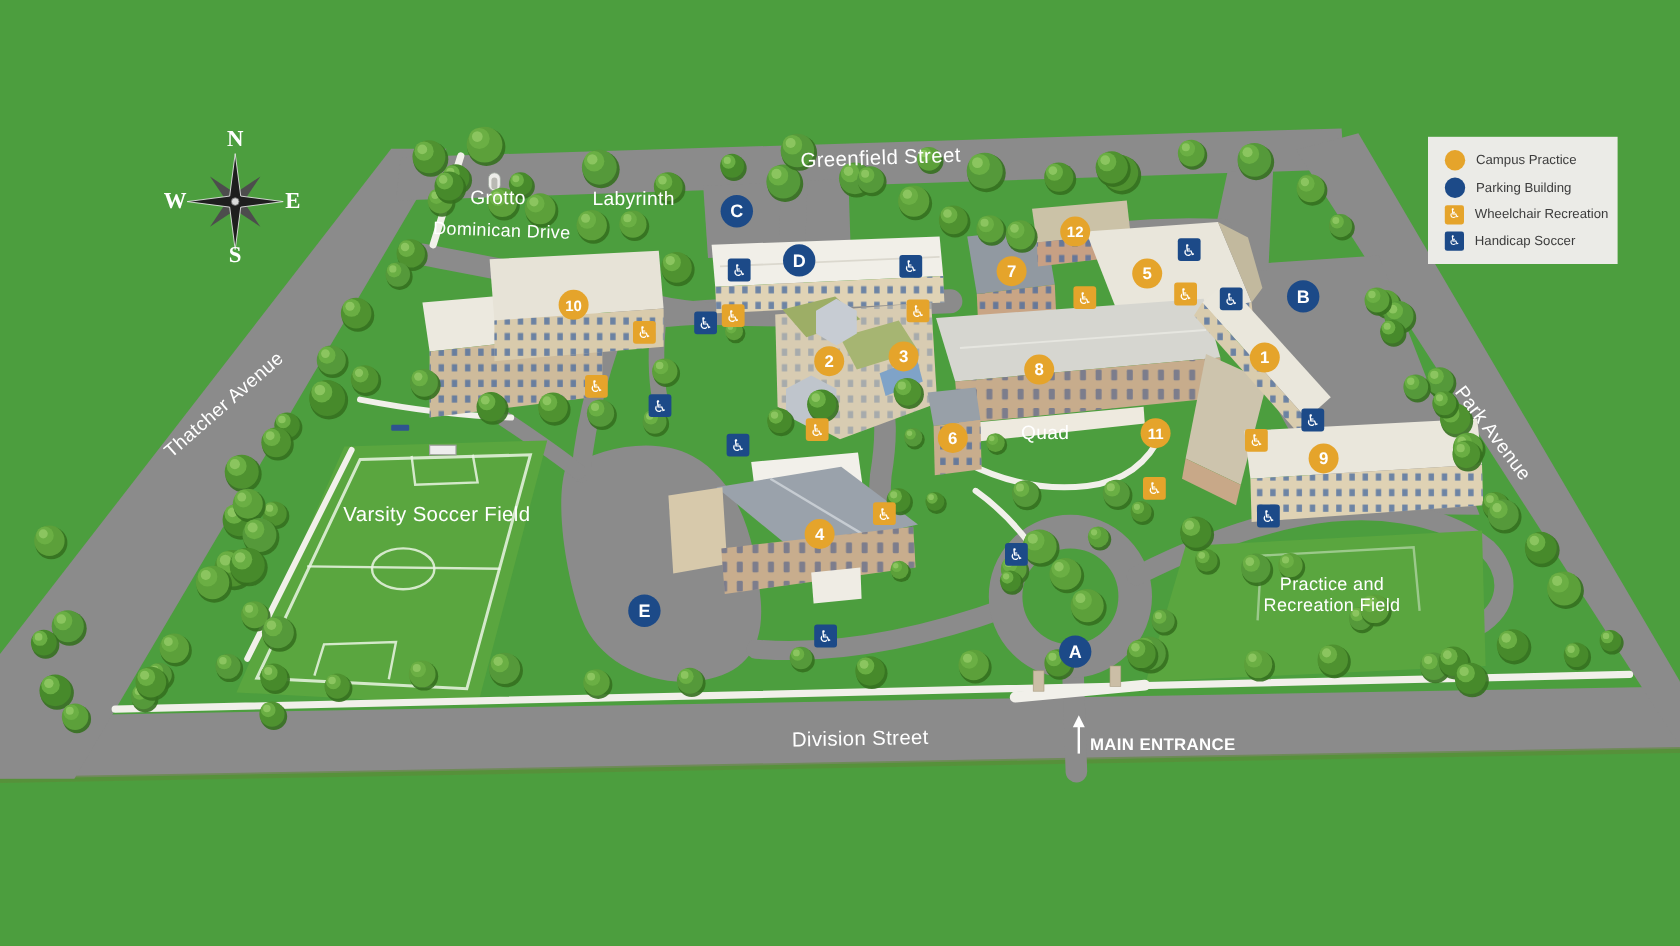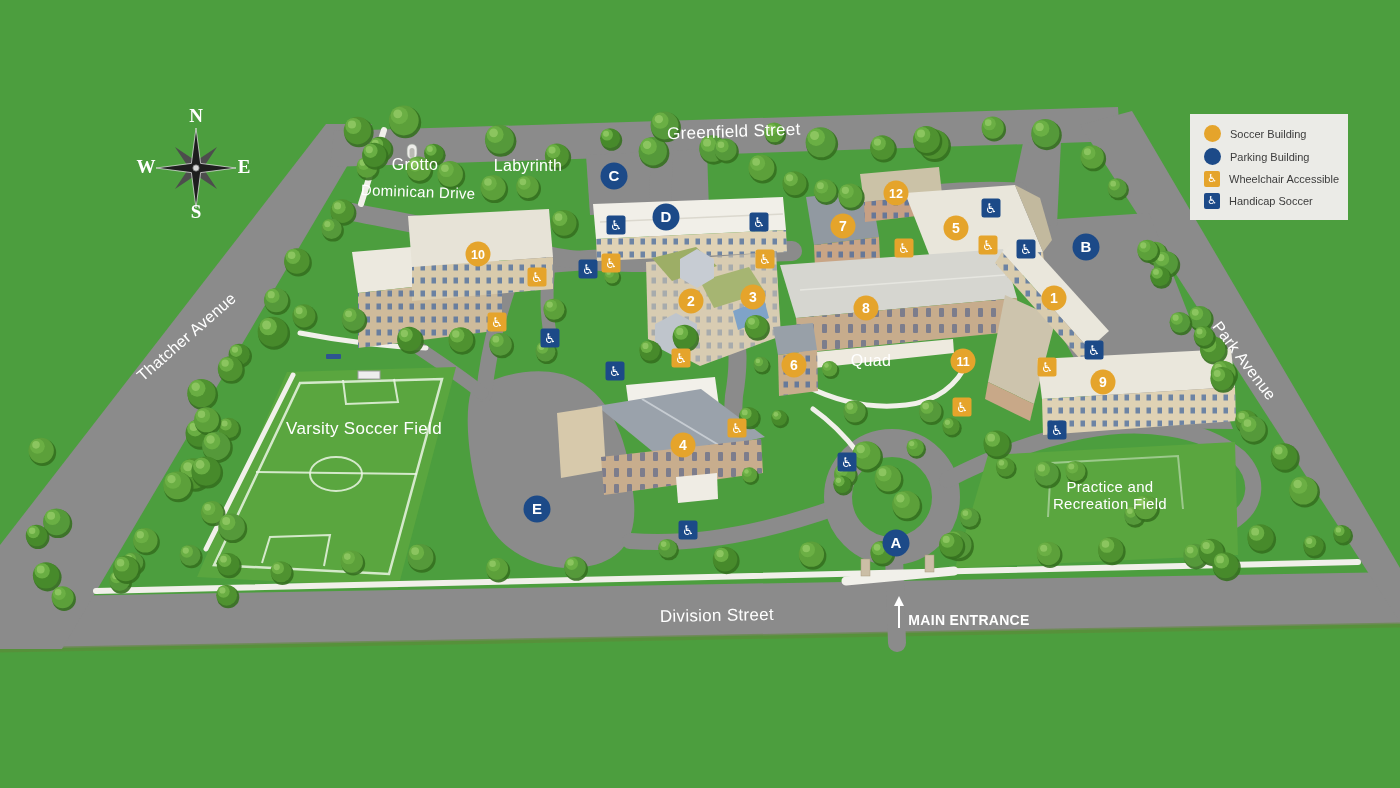--- a/index.html
+++ b/index.html
@@ -1109,28 +1109,28 @@
   <text x="196" y="122" text-anchor="middle" font-size="19" class="compassletter">N</text>
         <text x="196" y="218" text-anchor="middle" font-size="19" class="compassletter">S</text>
         <text x="146" y="173" text-anchor="middle" font-size="19" class="compassletter">W</text>
         <text x="244" y="173" text-anchor="middle" font-size="19" class="compassletter">E</text>
       </g>
 </svg>
 
 <div class="legend">
   <div class="lrow">
     <span class="sw ci gold"></span>
-    <span>Soccer Building</span>
+    <span>Campus Practice</span>
   </div>
   <div class="lrow">
     <span class="sw ci navy"></span>
     <span>Parking Building</span>
   </div>
   <div class="lrow">
     <span class="sw sq gold">♿</span>
-    <span>Wheelchair Accessible</span>
+    <span>Wheelchair Recreation</span>
   </div>
   <div class="lrow">
     <span class="sw sq navy">♿</span>
     <span>Handicap Soccer</span>
   </div>
 </div>
 </div>
 
 </body></html>

